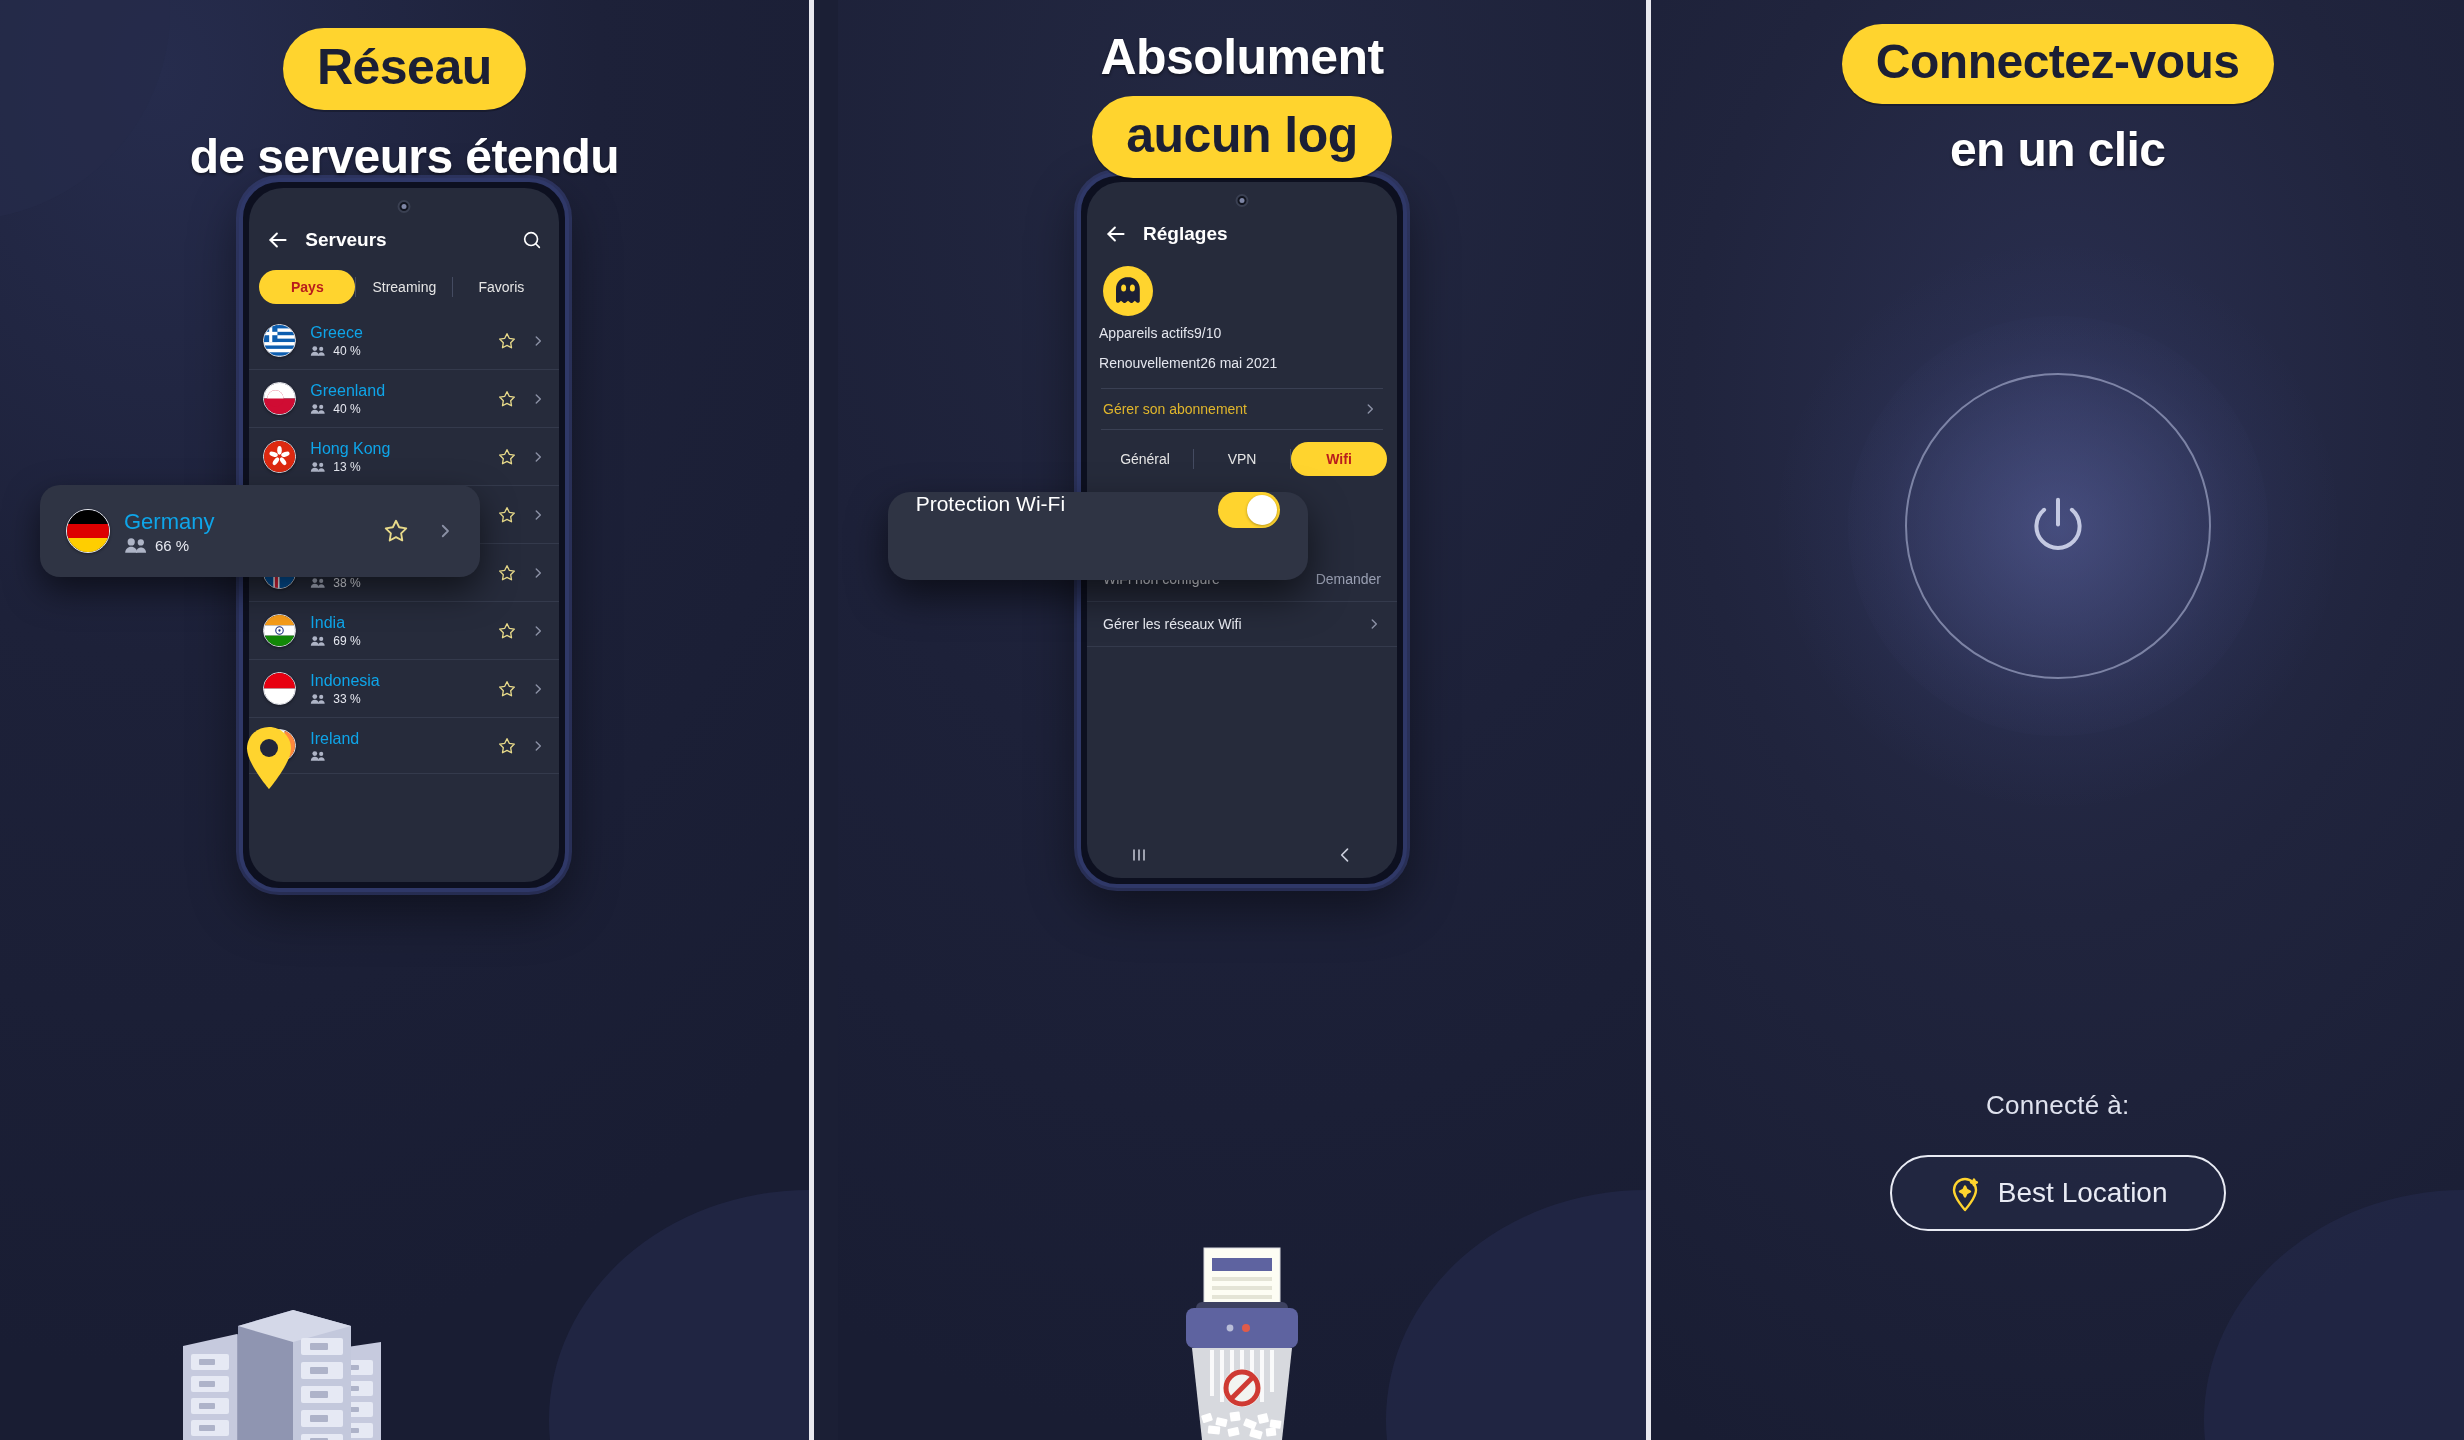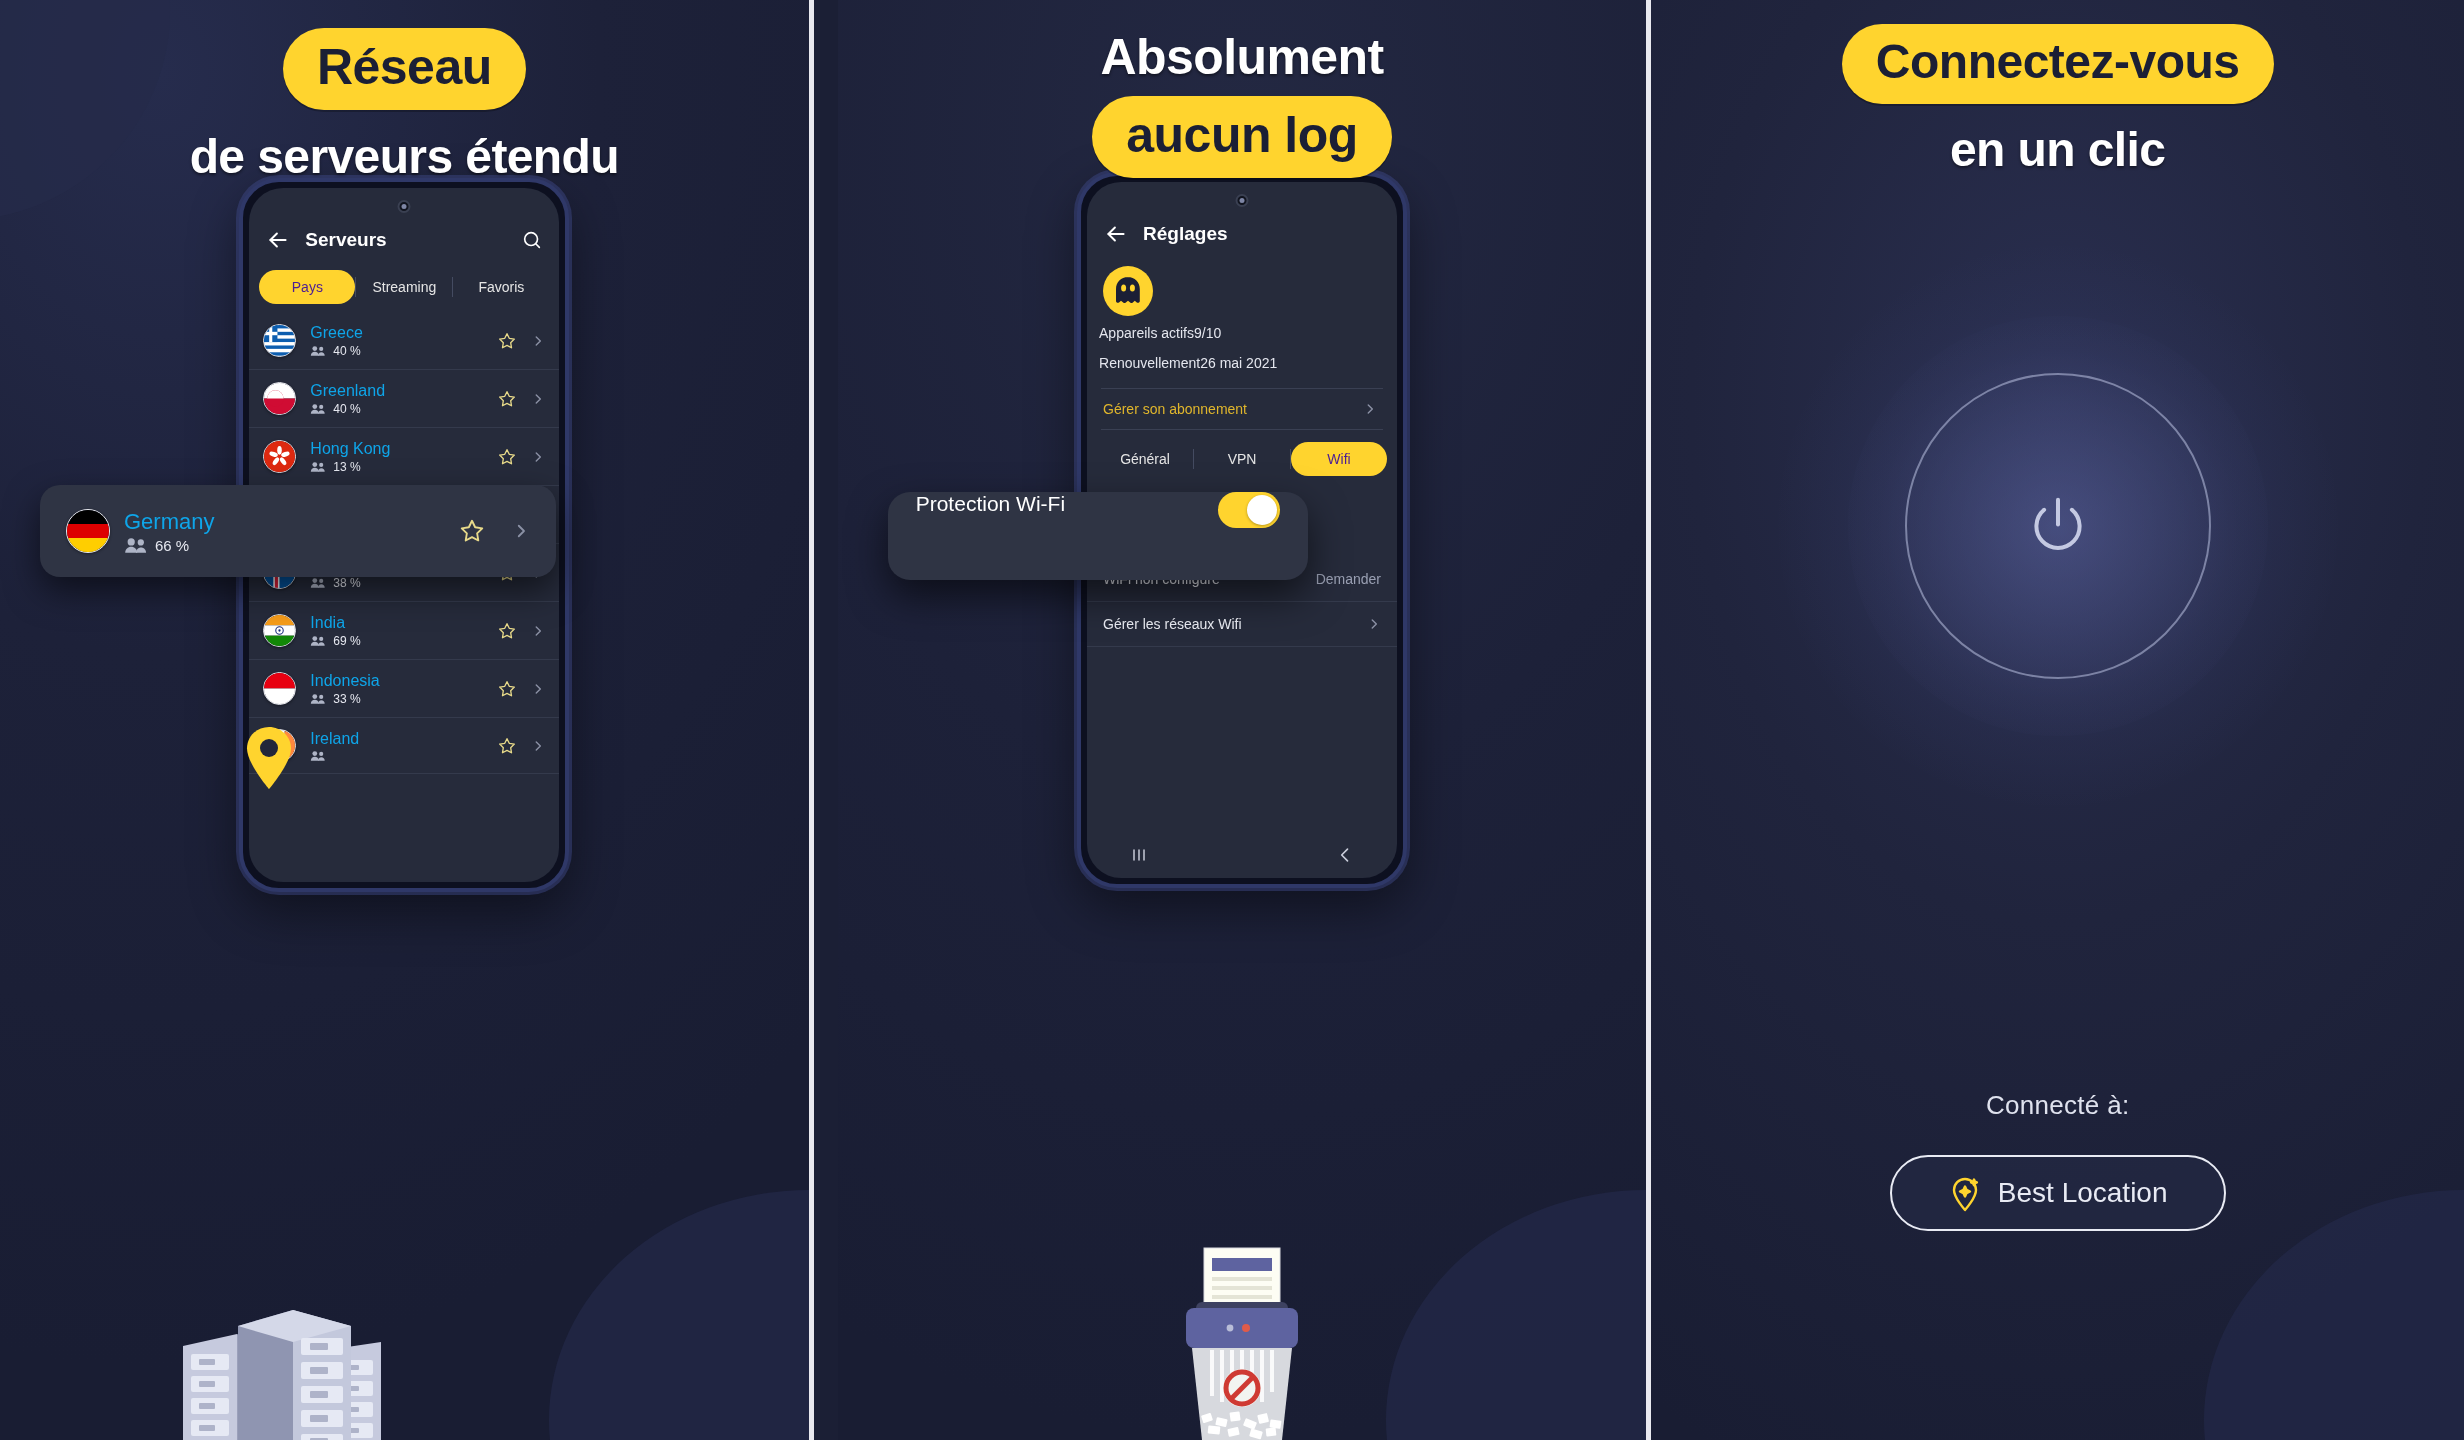--- a/index.html
+++ b/index.html
@@ -88,21 +88,21 @@
   .appbar .title { color: #fff; font-size: 19px; font-weight: 600; margin-left: 14px; flex: 1; }
   .appbar .search { width: 22px; height: 22px; flex: 0 0 22px; }
   svg { display: block; }
 
   
   .segs { display: flex; align-items: center; margin: 12px 10px 0; gap: 0; }
   .seg {
     flex: 1; text-align: center; font-size: 14px; color: #e5e5e5;
     padding: 9px 0; border-radius: 8px;
   }
-  .seg.active { background: #ffd42e; color: #4c1d95; font-weight: 400; border-radius: 17px; }
+  .seg.active { background: #ffd42e; color: #b91c1c; font-weight: 700; border-radius: 17px; }
   .seg-div { width: 1px; height: 20px; background: #444b61; }
 
   
   .srv-list { margin-top: 8px; }
   .srv-row {
     display: flex; align-items: center;
     padding: 11px 14px;
     border-bottom: 1px solid #343a4c;
     position: relative;
   }
@@ -121,21 +121,21 @@
   .chev { width: 14px; height: 14px; flex: 0 0 14px; }
 
   
   .float-card {
     position: absolute; z-index: 20;
     background: #2f3444;
     border-radius: 20px;
     box-shadow: 0 14px 34px rgba(0,0,0,.55);
     display: flex; align-items: center;
   }
-  .p1 .float-card { left: 40px; top: 485px; width: 516px; height: 92px; padding: 0 26px; }
+  .p1 .float-card { left: 40px; top: 485px; width: 440px; height: 92px; padding: 0 26px; }
   .p1 .float-card .flagwrap { width: 44px; height: 44px; flex: 0 0 44px; }
   .p1 .float-card .srv-name { font-size: 22px; line-height: 26px; }
   .p1 .float-card .pct { font-size: 15px; }
   .p1 .float-card .star { width: 28px; height: 28px; flex: 0 0 28px; margin-right: 26px; }
   .p1 .float-card .chev { width: 18px; height: 18px; flex: 0 0 18px; }
 
   
   .buildings { position: absolute; left: 175px; bottom: -10px; width: 230px; height: 200px; z-index: 25; }
   .map-pin { position: absolute; left: 243px; top: 725px; width: 52px; height: 66px; z-index: 26; }
 

